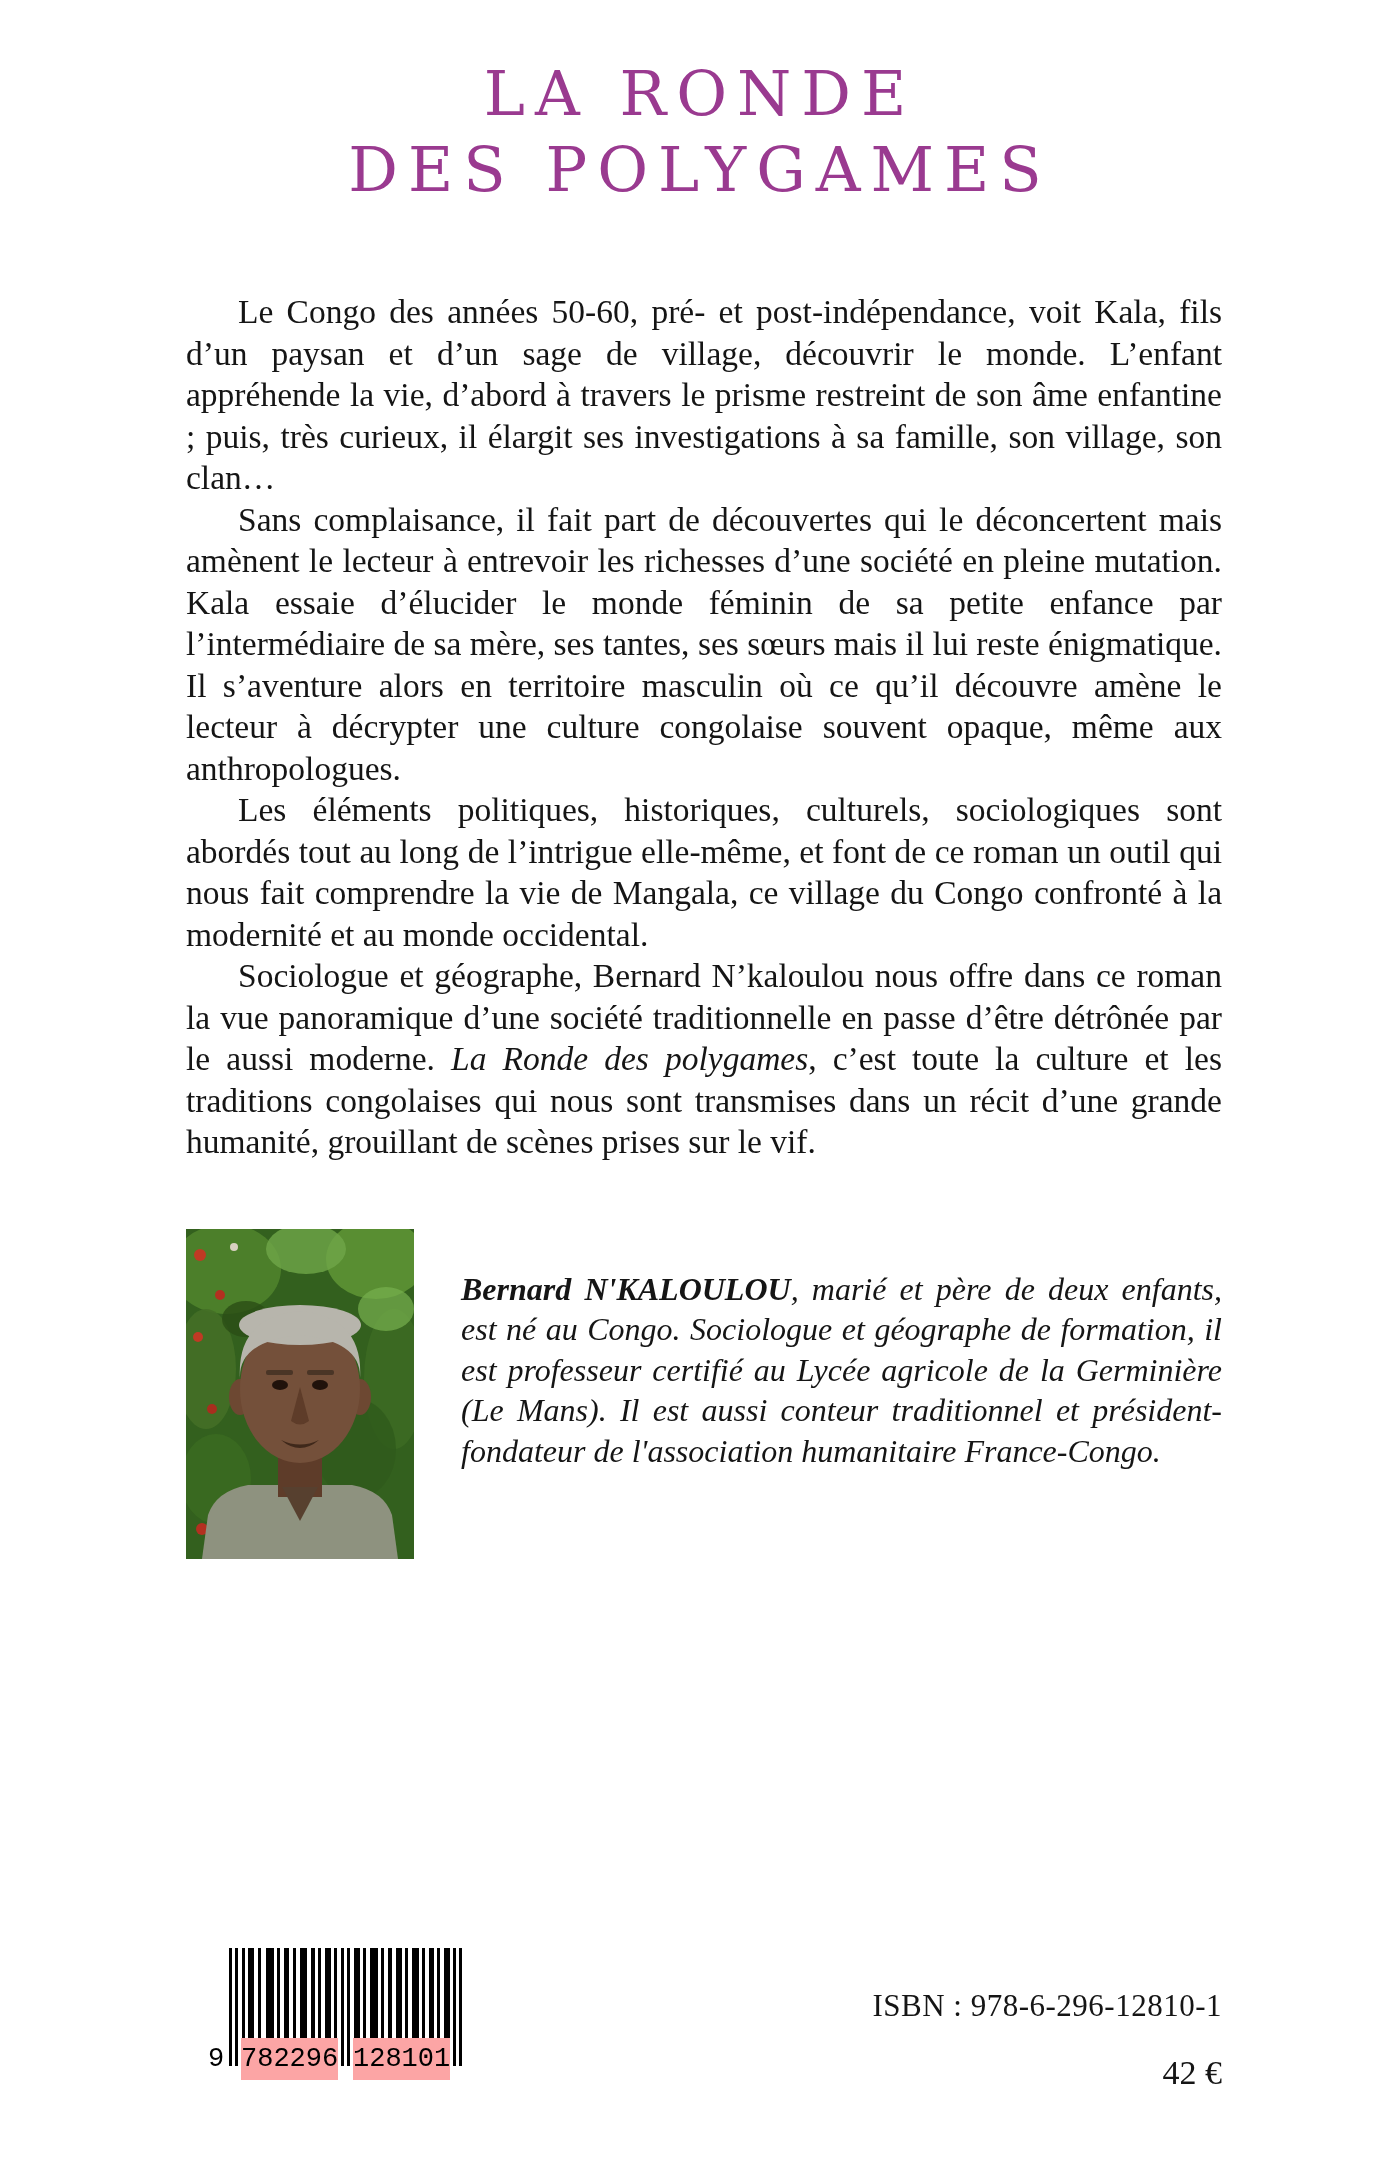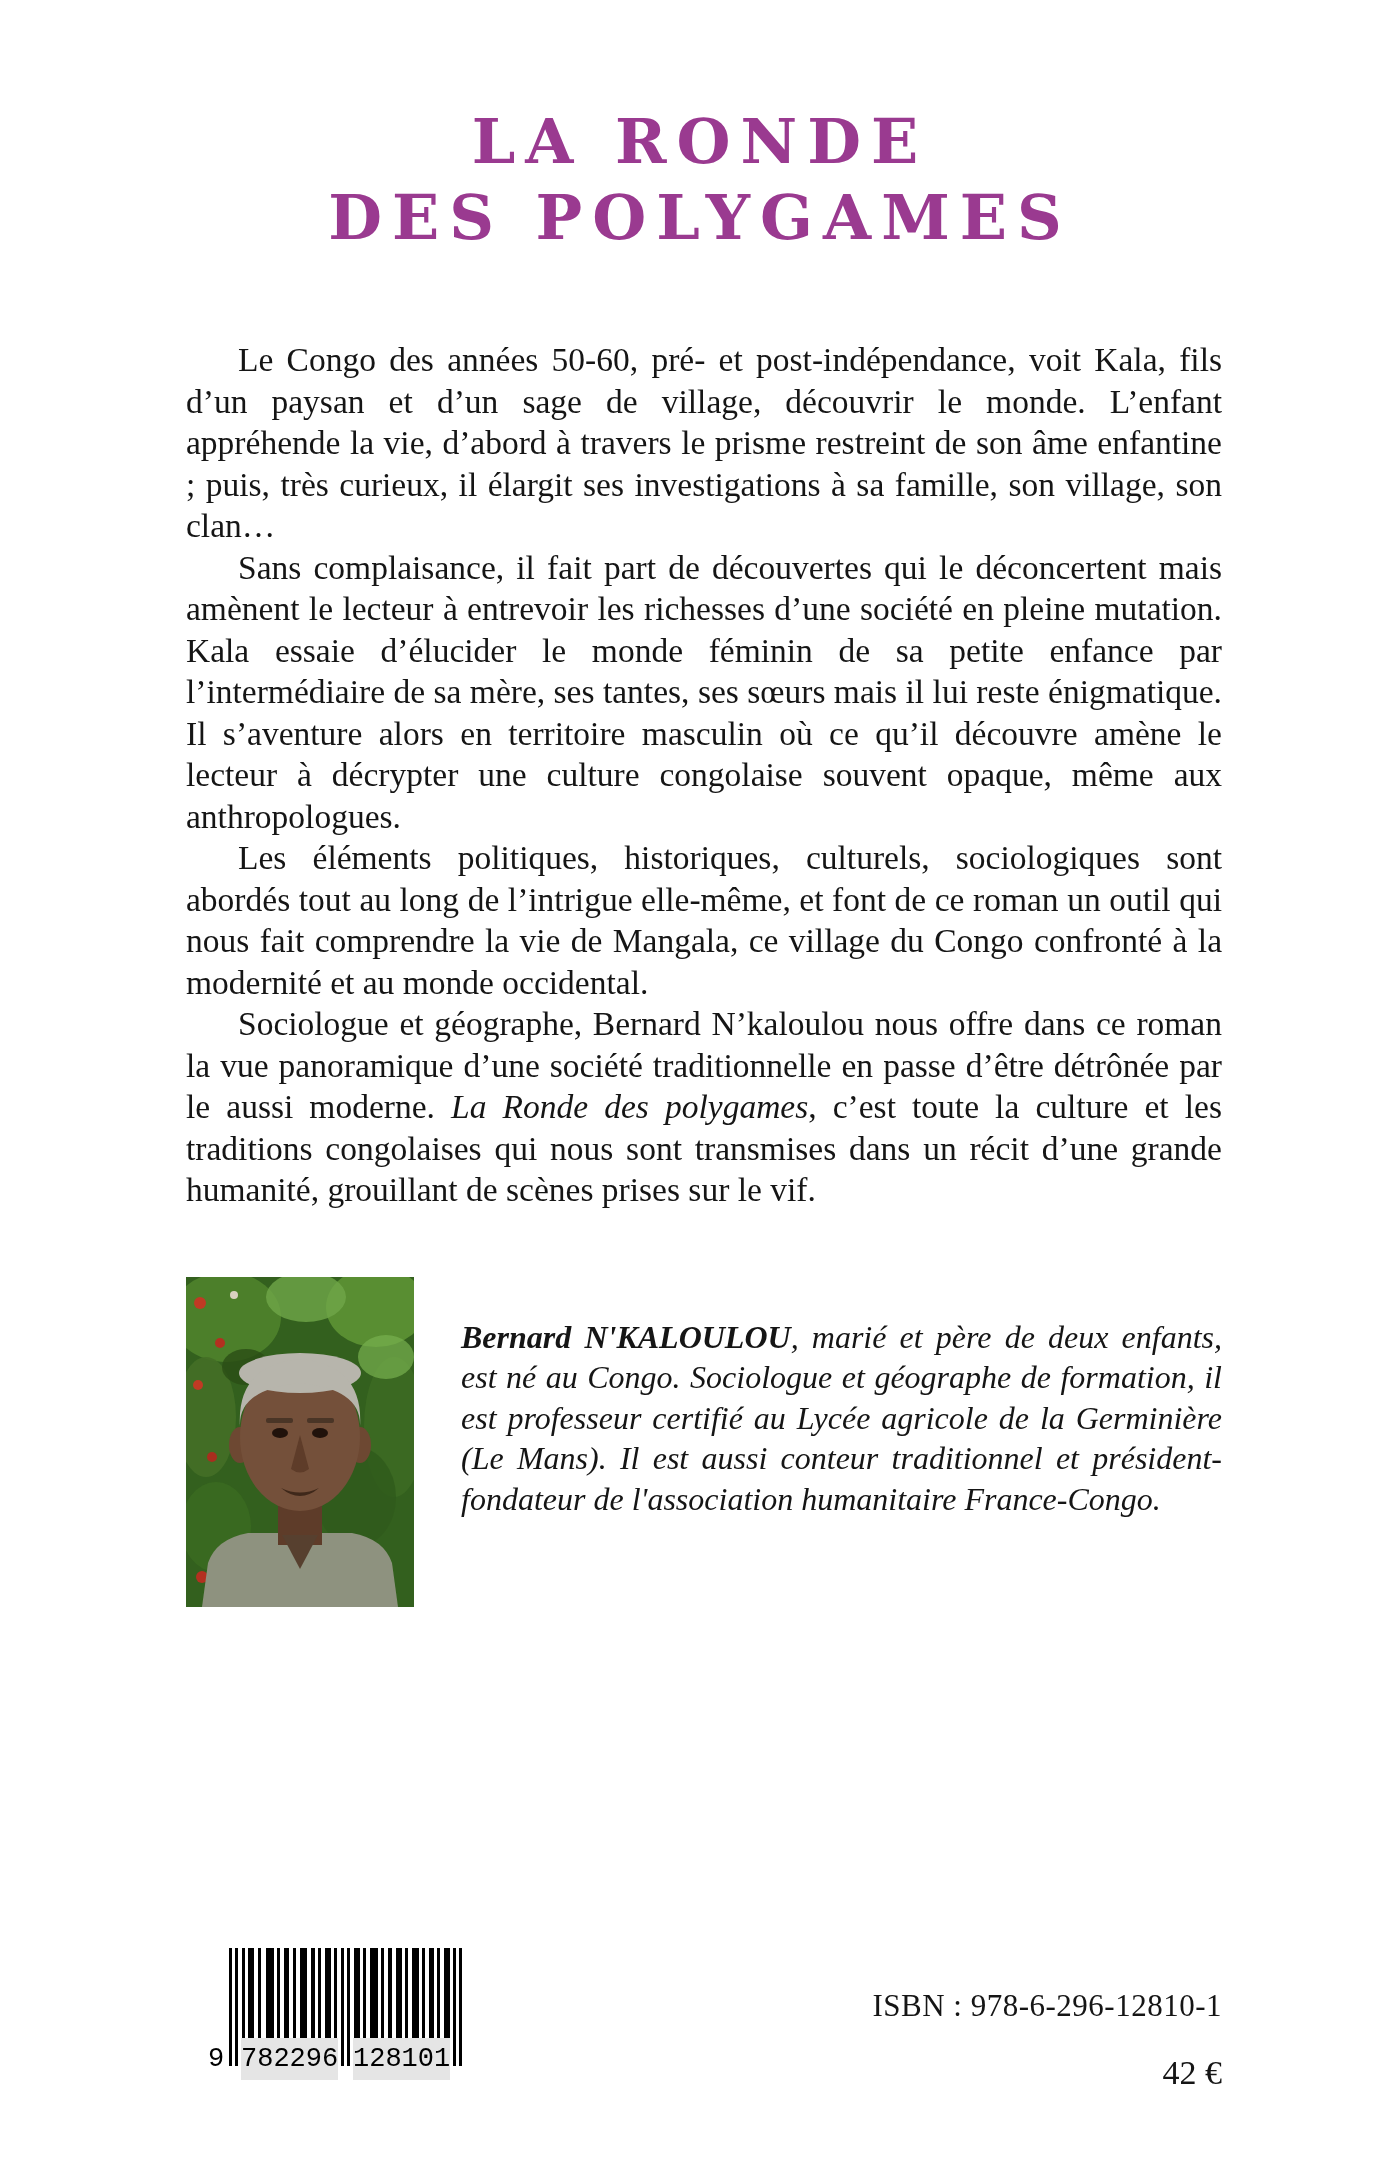--- a/index.html
+++ b/index.html
@@ -8,24 +8,24 @@
     position:relative;
     width:1400px; height:2168px;
     margin:0 auto;
     background:#ffffff;
     color:#151515;
     font-family:"Liberation Serif", serif;
     overflow:hidden;
   }
   
   .title {
-    padding-top:104px;
+    padding-top:56px;
     text-align:center;
     font-family:"DejaVu Serif", serif;
-    font-weight:bold;
+    font-weight:normal;
     color:#9a3a90;
   }
   .title .line {
     display:block;
     font-size:62px;
     line-height:1.22;
     letter-spacing:10px;
   }
   
   .synopsis {
@@ -61,21 +61,21 @@
     background:#ffffff;
   }
   .barcode-digit {
     position:absolute;
     top:90px;
     height:42px;
     line-height:42px;
     font-family:"Liberation Mono", monospace;
     font-size:27px;
     color:#000;
-    background:#e5e5e5;
+    background:#fca5a5;
     text-align:center;
   }
   .bd-lead  { left:0;   width:22px; background:transparent; }
   .bd-g1    { left:36px;  width:97px; }
   .bd-g2    { left:148px; width:97px; }
   .isbn {
     position:absolute;
     top:1988px; right:178px;
     font-size:31px;
     letter-spacing:0.5px;

